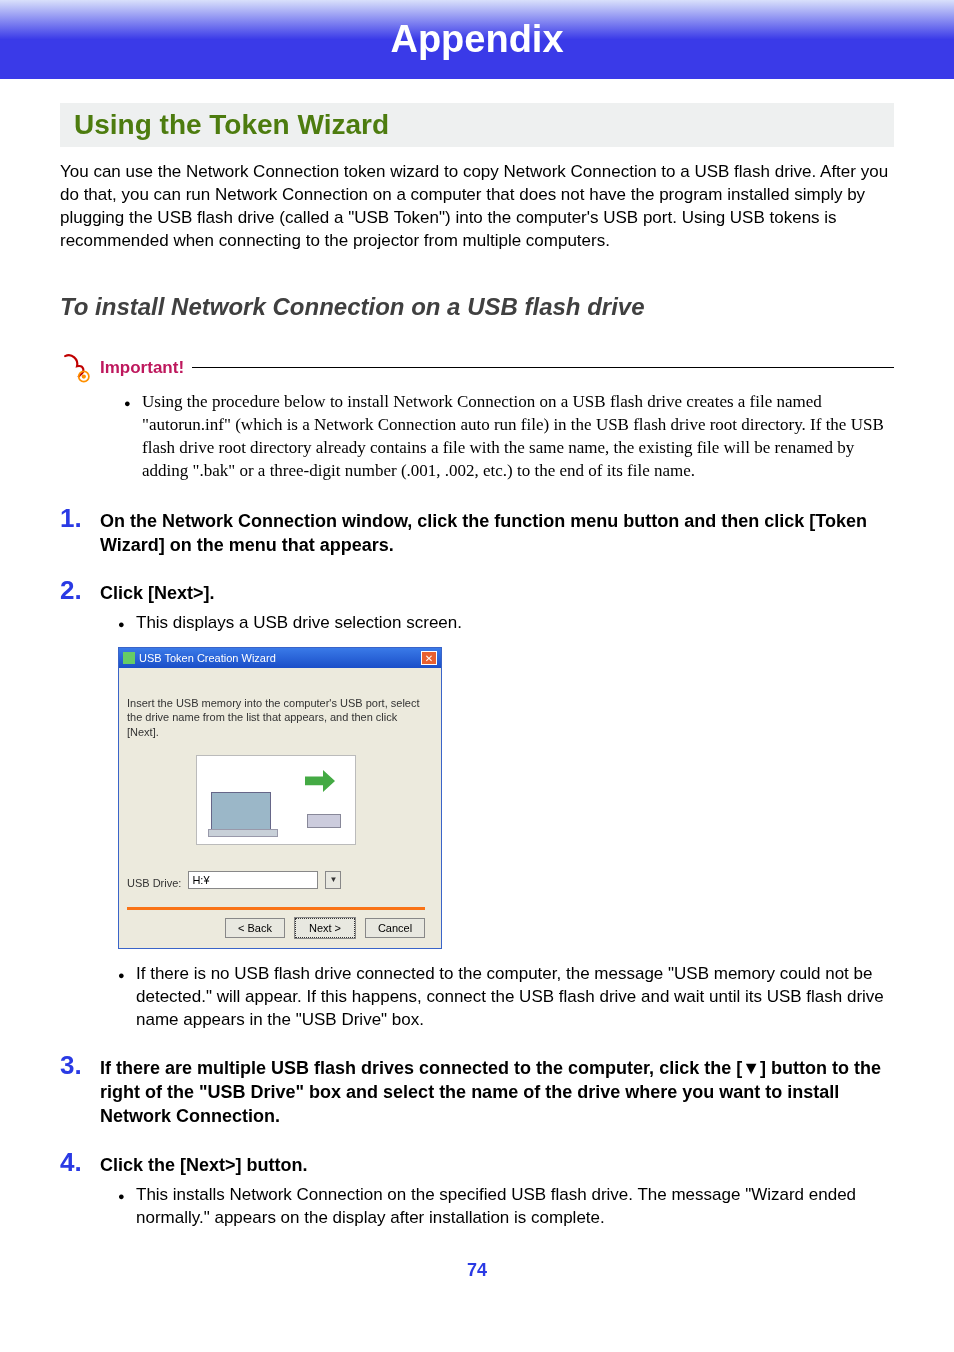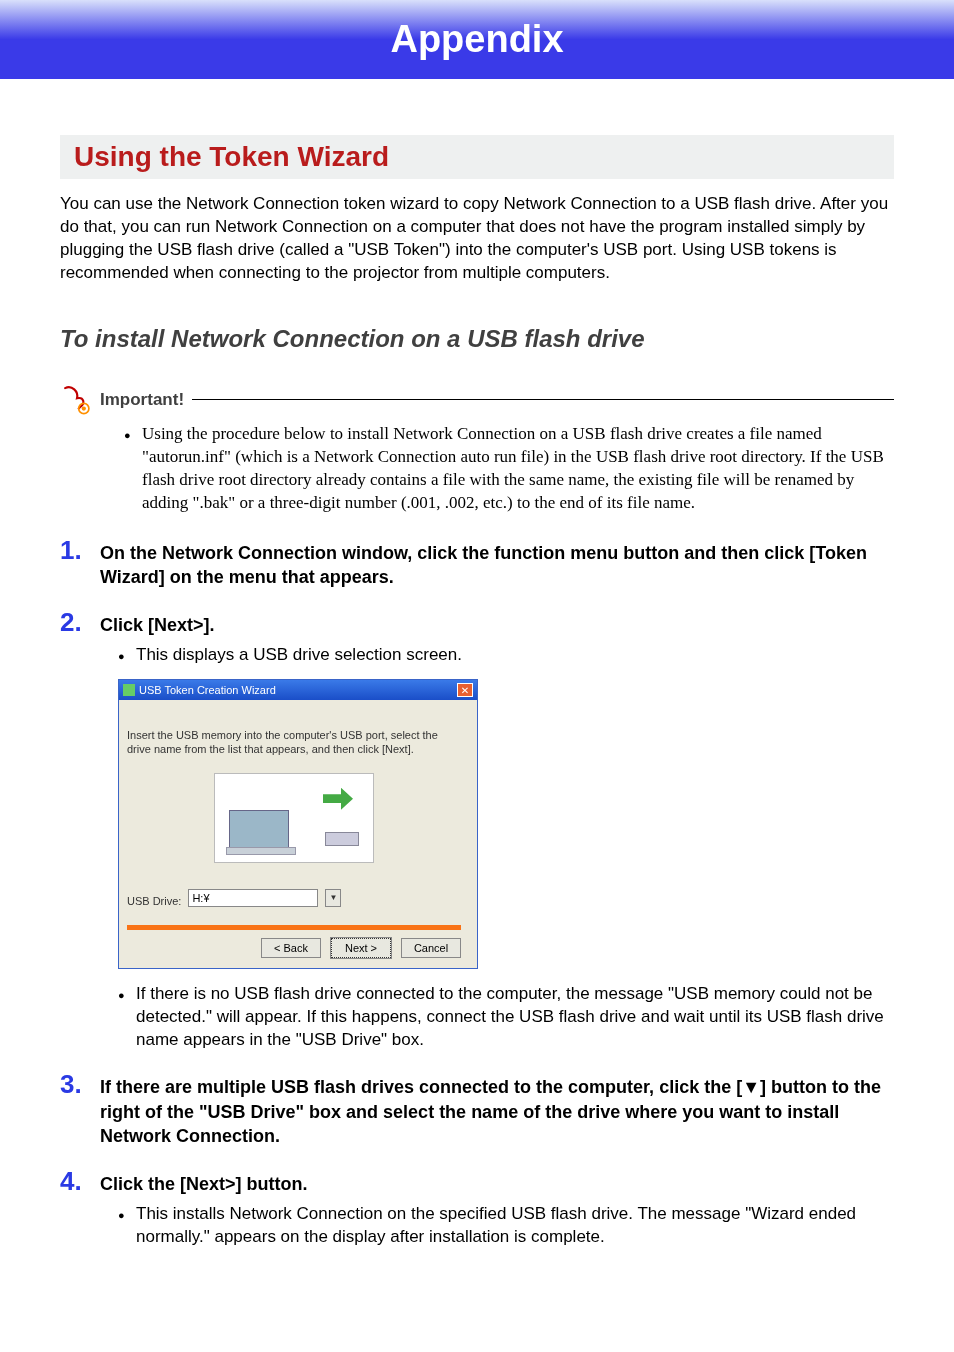--- a/index.html
+++ b/index.html
@@ -15,26 +15,25 @@
     text-align: center;
     padding: 18px 0 18px 0;
     font-size: 38px;
     font-weight: bold;
   }
   .content {
     padding: 24px 60px 20px 60px;
   }
   .section-title {
     background: #eef0f0;
-    color: #b91c1c;
+    color: #4d7c0f;
     font-size: 28px;
     font-weight: bold;
     padding: 6px 14px;
     margin-bottom: 14px;
-    margin-top: 32px;
   }
   .intro {
     font-size: 17px;
     line-height: 1.35;
     margin-bottom: 40px;
   }
   .subsection-title {
     color: #404040;
     font-size: 24px;
     font-style: italic;
@@ -43,21 +42,21 @@
   }
   .important-block {
     margin-bottom: 20px;
   }
   .important-header {
     display: flex;
     align-items: center;
     margin-bottom: 6px;
   }
   .important-label {
-    color: #404040;
+    color: #be185d;
     font-weight: bold;
     font-size: 17px;
     margin-left: 6px;
     margin-right: 8px;
   }
   .important-rule {
     flex: 1;
     border-top: 1px solid #000;
     height: 0;
   }
@@ -129,21 +128,21 @@
   }
   .step-sub li::before {
     content: "●";
     position: absolute;
     left: 0;
     font-size: 11px;
     top: 5px;
   }
   .wizard-shot {
     margin: 12px 0 14px 58px;
-    width: 360px;
+    width: 324px;
     border: 1px solid #3a64c8;
     font-family: Tahoma, Arial, sans-serif;
   }
   .wizard-title {
     background: linear-gradient(to bottom, #3a7ae8, #1a4ec8);
     color: #fff;
     font-size: 11px;
     padding: 3px 4px;
     display: flex;
     align-items: center;
@@ -198,21 +197,21 @@
     font-size: 11px;
     padding: 1px 3px;
     font-family: inherit;
   }
   .dd-btn {
     width:16px; height:18px; border:1px solid #888; background:#e8e8e0;
     display:flex; align-items:center; justify-content:center; font-size:8px;
   }
   .wizard-btnrow {
     margin-top:6px;
-    border-top:5px solid #f97316;
+    border-top:3px solid #f97316;
     padding-top:8px;
     display:flex; justify-content:flex-end; gap:10px;
   }
   .wbtn {
     min-width: 60px;
     height: 20px;
     font-size: 11px;
     background: #e8e8e0;
     border: 1px solid #888;
     padding: 0 6px;
@@ -311,13 +310,14 @@
   </div>
 
   <div class="step">
     <div class="step-num">4.</div>
     <div class="step-text">Click the [Next&gt;] button.</div>
   </div>
   <ul class="step-sub">
     <li>This installs Network Connection on the specified USB flash drive. The message "Wizard ended normally." appears on the display after installation is complete.</li>
   </ul>
 
+  <div class="page-num">74</div>
 </div>
 
 </body></html>

